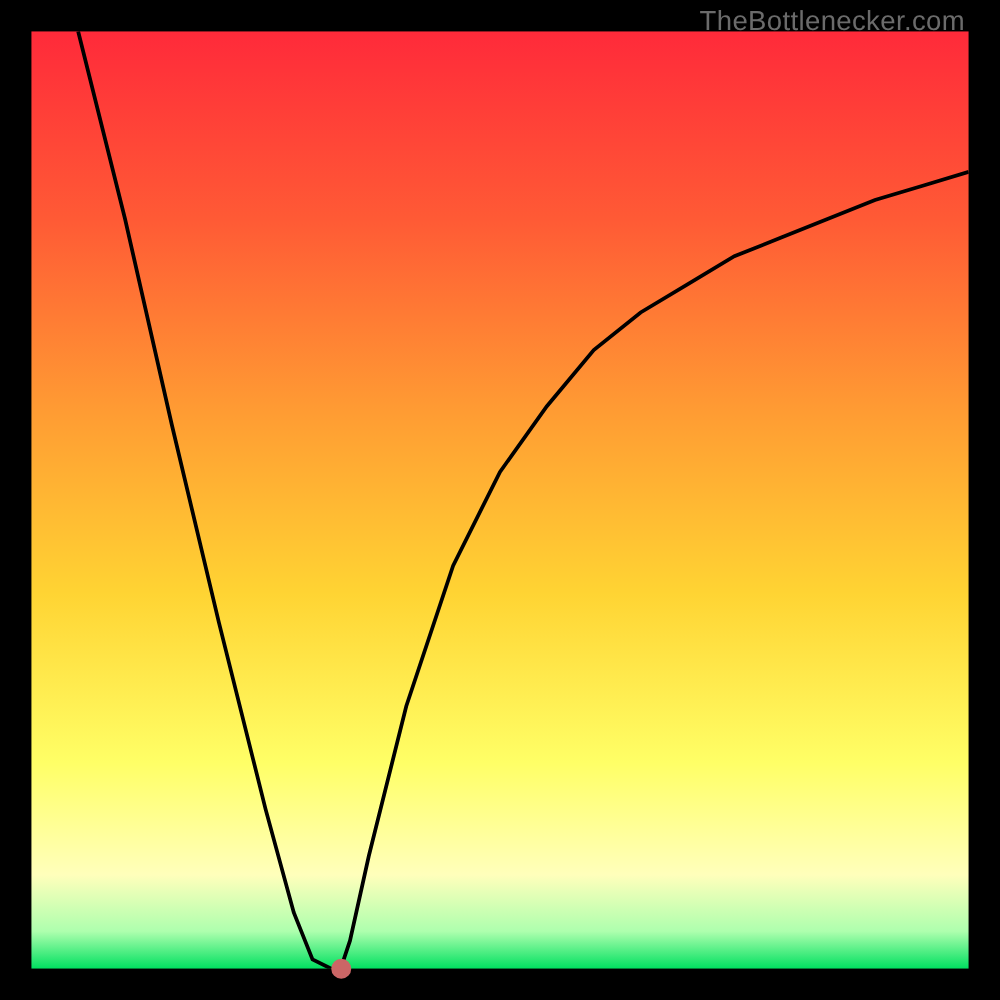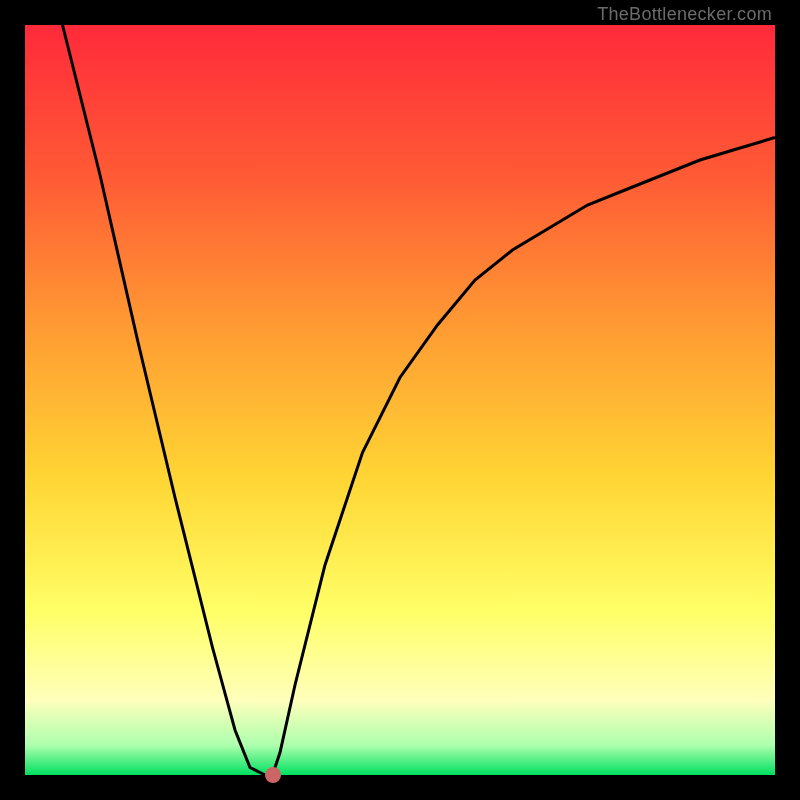--- a/index.html
+++ b/index.html
@@ -24,21 +24,21 @@
     left: 0;
     top: 0;
     width: 750px;
     height: 750px;
   }
   .watermark {
     position: absolute;
     top: 4px;
     right: 28px;
     color: #6b6b6b;
-    font-size: 18px;
+    font-size: 22px;
     font-weight: 500;
     letter-spacing: 0.3px;
   }
   .curve {
     position: absolute;
     left: 25px;
     top: 25px;
     width: 750px;
     height: 750px;
   }

